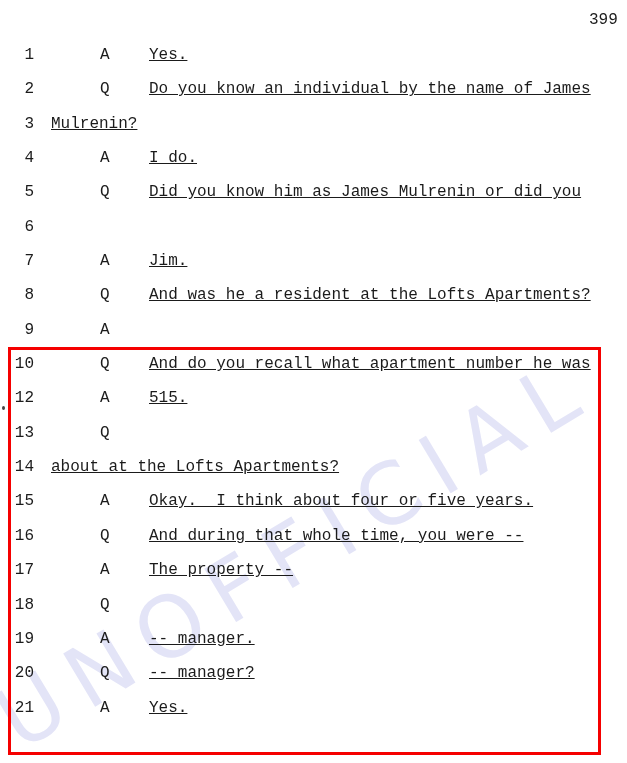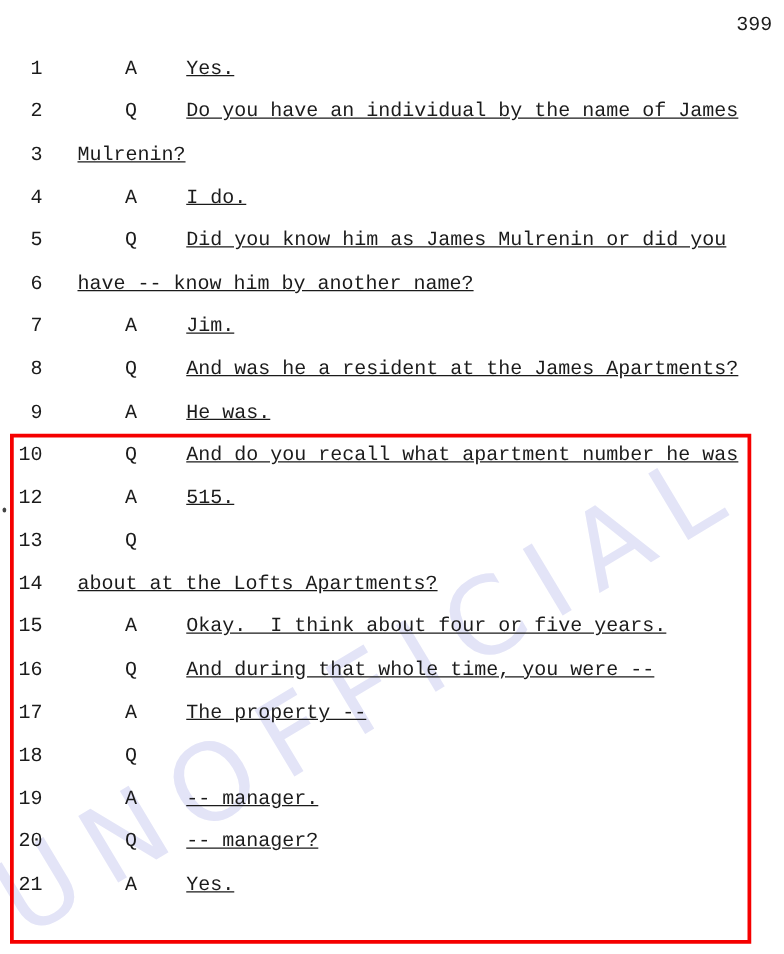--- a/index.html
+++ b/index.html
@@ -68,21 +68,21 @@
     left: 100px;
     white-space: pre;
   }
   .ltext {
     position: absolute;
     left: 149px;
     white-space: pre;
     text-decoration: underline;
   }
   .trow.cont .ltext {
-    left: 62px;
+    left: 51px;
   }
   .redbox {
     position: absolute;
     box-sizing: border-box;
     left: 8px;
     top: 347px;
     width: 593px;
     height: 408px;
     border: 3px solid #f50000;
     z-index: 2;
@@ -109,54 +109,52 @@
 
   <div class="lines" id="lines">
       <div class="trow">
         <span class="lnum">1</span>
         <span class="spk">A</span>
         <span class="ltext">Yes.</span>
       </div>
       <div class="trow">
         <span class="lnum">2</span>
         <span class="spk">Q</span>
-        <span class="ltext">Do you have an individual by the name of James</span>
+        <span class="ltext">Do you know an individual by the name of James</span>
       </div>
       <div class="trow cont">
         <span class="lnum">3</span>
         <span class="ltext">Mulrenin?</span>
       </div>
       <div class="trow">
         <span class="lnum">4</span>
         <span class="spk">A</span>
         <span class="ltext">I do.</span>
       </div>
       <div class="trow">
         <span class="lnum">5</span>
         <span class="spk">Q</span>
         <span class="ltext">Did you know him as James Mulrenin or did you</span>
       </div>
       <div class="trow cont">
         <span class="lnum">6</span>
-        <span class="ltext">have -- know him by another name?</span>
       </div>
       <div class="trow">
         <span class="lnum">7</span>
         <span class="spk">A</span>
         <span class="ltext">Jim.</span>
       </div>
       <div class="trow">
         <span class="lnum">8</span>
         <span class="spk">Q</span>
-        <span class="ltext">And was he a resident at the James Apartments?</span>
+        <span class="ltext">And was he a resident at the Lofts Apartments?</span>
       </div>
       <div class="trow">
         <span class="lnum">9</span>
         <span class="spk">A</span>
-        <span class="ltext">He was.</span>
       </div>
       <div class="trow">
         <span class="lnum">10</span>
         <span class="spk">Q</span>
         <span class="ltext">And do you recall what apartment number he was</span>
       </div>
       <div class="trow">
         <span class="lnum">12</span>
         <span class="spk">A</span>
         <span class="ltext">515.</span>

